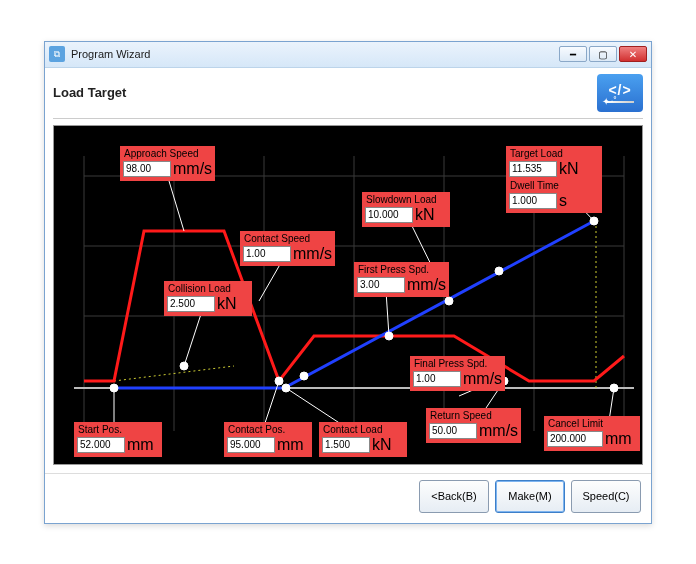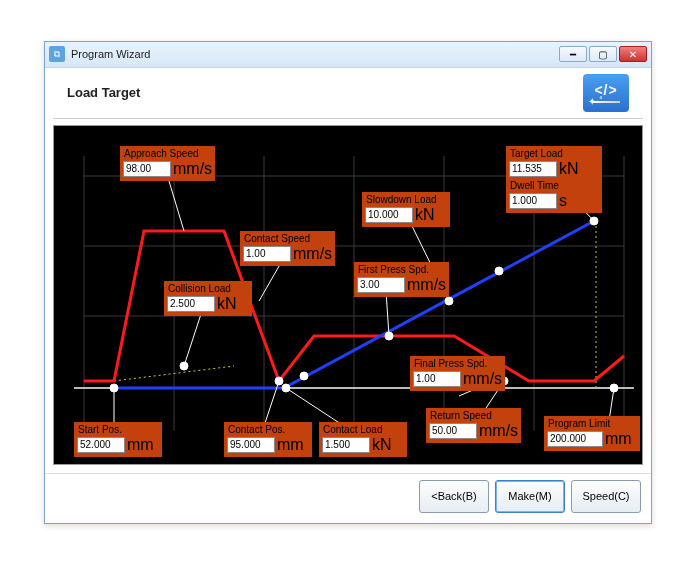--- a/index.html
+++ b/index.html
@@ -48,21 +48,21 @@
     cursor: pointer;
   }
   .win-btn.close {
     background: linear-gradient(#f08080,#d13030);
     border-color:#a02020;
     color:#fff;
   }
   .header {
     display:flex;
     align-items:center;
-    padding: 6px 22px 4px;
+    padding: 6px 8px 4px;
   }
   .header .text-block { flex:1; }
   .header .page-title { font-weight: bold; font-size: 13px; color:#222; }
   .header .subtitle { color:#333; padding-left: 24px; }
   .header .wizard-icon {
     width: 46px; height: 38px;
     background: linear-gradient(#4aa0f0,#2a70d0);
     border-radius: 4px;
     display:flex;flex-direction:column;align-items:center;justify-content:center;
     color:#fff; position: relative;
@@ -79,21 +79,21 @@
     margin: 0 8px 8px;
     border: 1px solid #999;
     background: #000;
     position: relative;
     width: 590px;
     height: 340px;
   }
   .chart-wrap svg { position: absolute; left:0; top:0; }
   .param-box {
     position: absolute;
-    background: #c2410c;
+    background: #ef4444;
     border: none;
     padding: 2px 3px 3px;
     font-size: 10px;
     color: #000;
     min-width: 88px;
   }
   .param-box .label { display:block; margin-bottom: 1px; padding-left: 1px;}
   .param-box .row { display:flex; align-items:center; gap:2px; }
   .param-box input {
     width: 48px;
@@ -298,21 +298,21 @@
 
     <div class="param-box" style="left:372px; top:282px;">
       <span class="label">Return Speed</span>
       <div class="row">
         <input value="50.00" style="">
         <span class="unit">mm/s</span>
       </div>
     </div>
 
     <div class="param-box" style="left:490px; top:290px; min-width:96px;">
-      <span class="label">Program Limit</span>
+      <span class="label">Cancel Limit</span>
       <div class="row">
         <input style="width: 56px;" value="200.000">
         <span class="unit">mm</span>
       </div>
     </div>
 
   </div>
 
   <div class="footer">
     <button>&lt;Back(B)</button>

